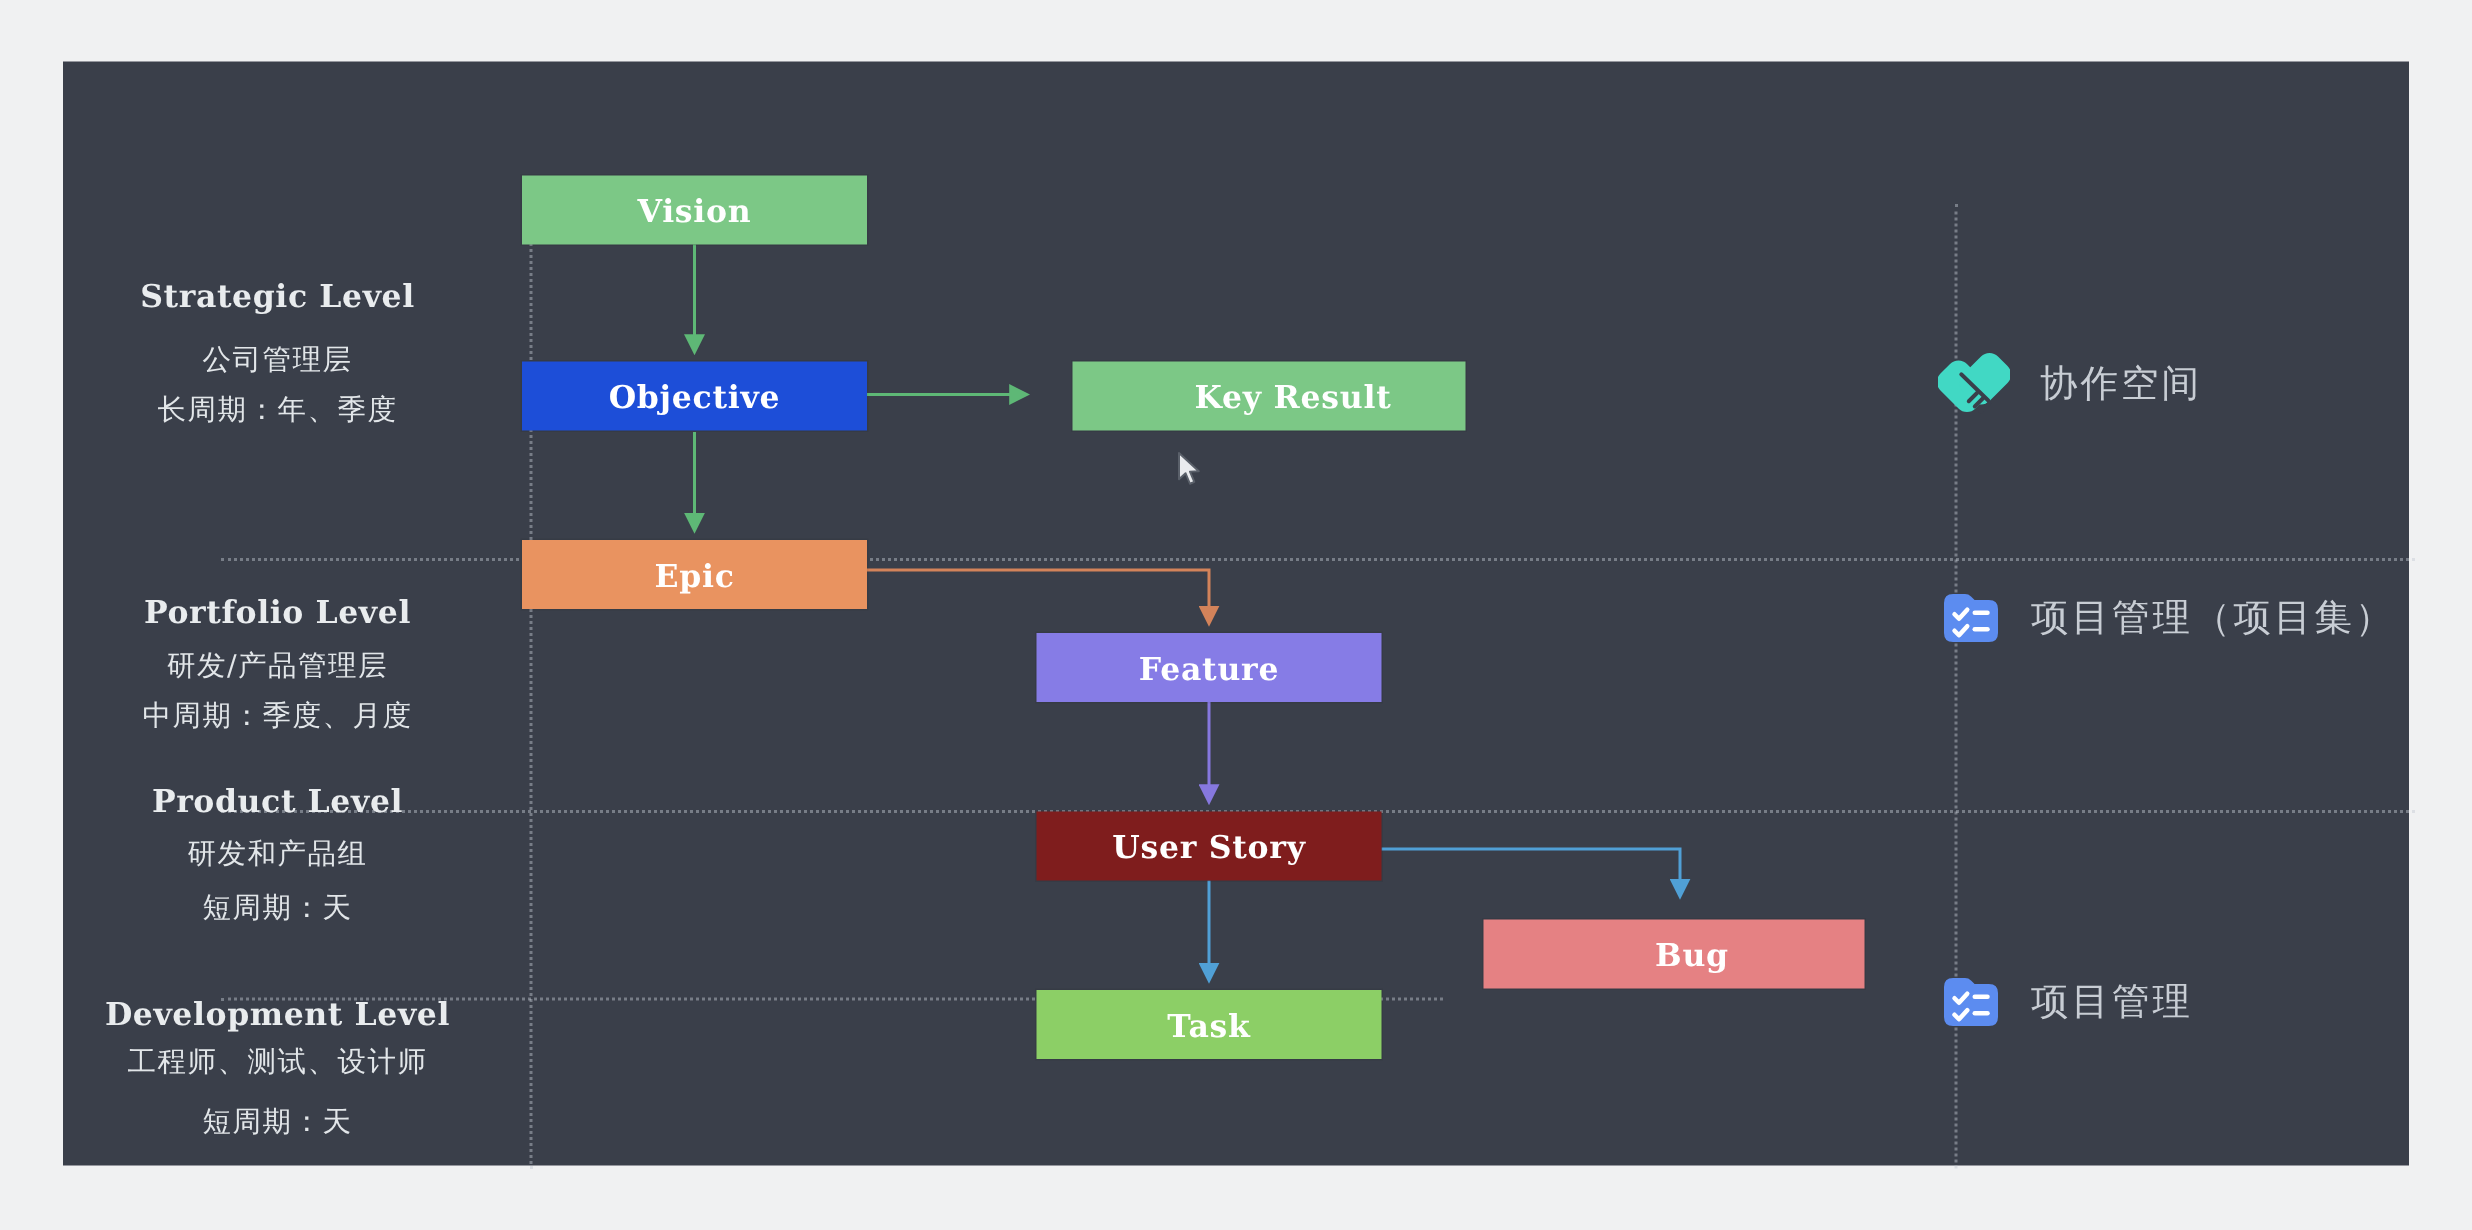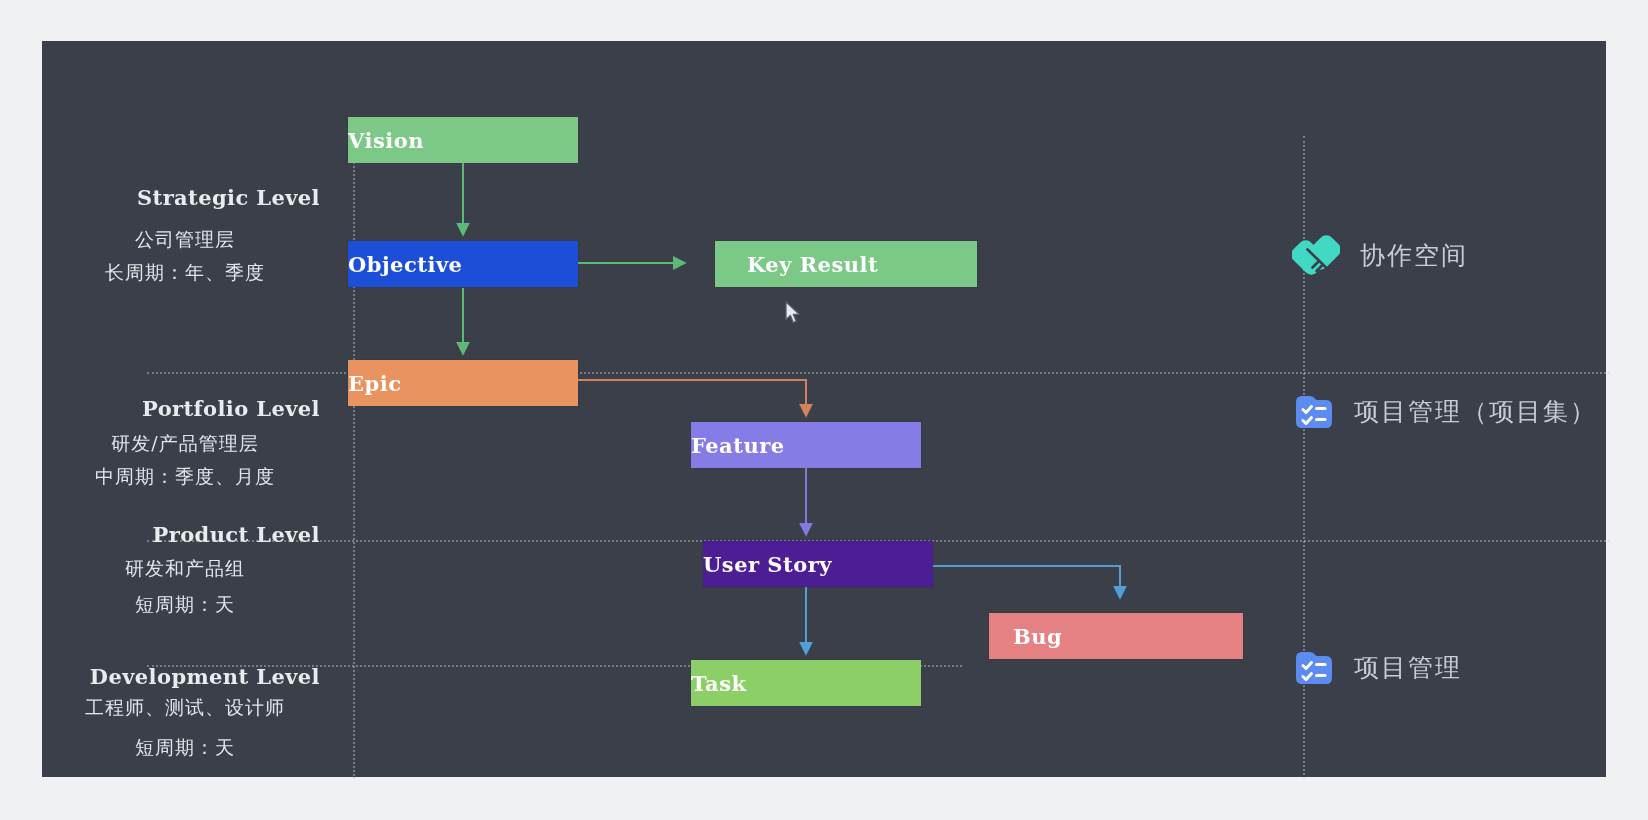--- a/index.html
+++ b/index.html
@@ -23,27 +23,27 @@
   #hguide-3{left:105px;top:624px;width:815px;}
 
   
   .lane-line{
     position:absolute;left:50px;width:270px;text-align:center;
     transform:translateY(-50%);
     color:#e9ecee;
     font-family:"DejaVu Serif","Liberation Serif",serif;
     white-space:nowrap;
   }
-  .lane-title{font-size:21px;font-weight:700;letter-spacing:0.4px;text-align:right;}
+  .lane-title{font-size:21px;font-weight:700;letter-spacing:0.4px;}
   .lane-sub{font-size:19px;font-weight:500;color:#e2e6e9;letter-spacing:1px;}
 
   
   .node{
     position:absolute;width:230px;height:46px;
-    display:flex;align-items:center;
+    display:flex;align-items:center;justify-content:center;
     color:#ffffff;
     font-family:"DejaVu Serif","Liberation Serif",serif;
     font-weight:700;font-size:21px;letter-spacing:0.5px;
     box-shadow:0 0 0 1px rgba(0,0,0,0.06);
   }
   #node-vision{left:348px;top:117px;}
   #node-objective{left:348px;top:241px;}
   #node-key-result{left:715px;top:241px;padding-left:32px;}
   #node-epic{left:348px;top:360px;}
   #node-feature{left:691px;top:422px;}
@@ -130,21 +130,21 @@
   </div>
   <div class="node" id="node-key-result" style="background-color: rgb(124, 200, 134);">
     <span>Key Result</span>
   </div>
   <div class="node" id="node-epic" style="background-color: rgb(233, 147, 96);">
     <span>Epic</span>
   </div>
   <div class="node" id="node-feature" style="background-color: rgb(134, 124, 230);">
     <span>Feature</span>
   </div>
-  <div class="node" id="node-user-story" style="background-color: #4c1d95; margin-left: 12px;">
+  <div class="node" id="node-user-story" style="background-color: #7f1d1d;">
     <span>User Story</span>
   </div>
   <div class="node" id="node-bug" style="background-color: rgb(229, 129, 131);">
     <span>Bug</span>
   </div>
   <div class="node" id="node-task" style="background-color: rgb(140, 207, 102);">
     <span>Task</span>
   </div>
 
   <div class="right-row" id="right-row-1">

